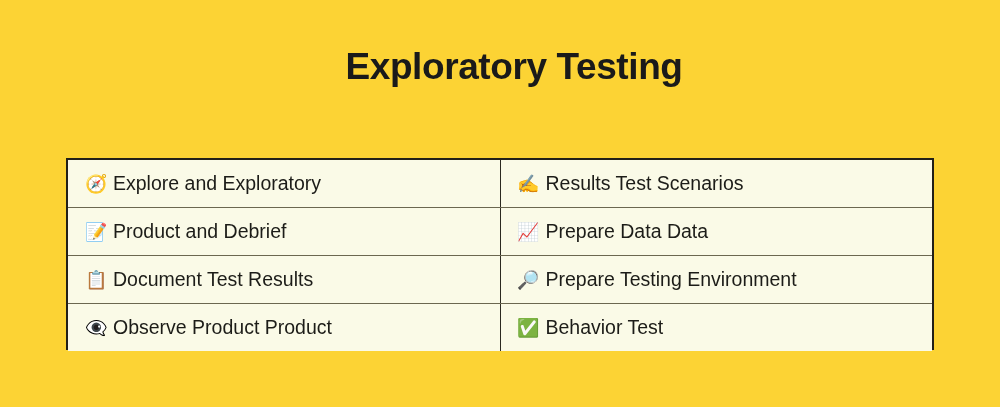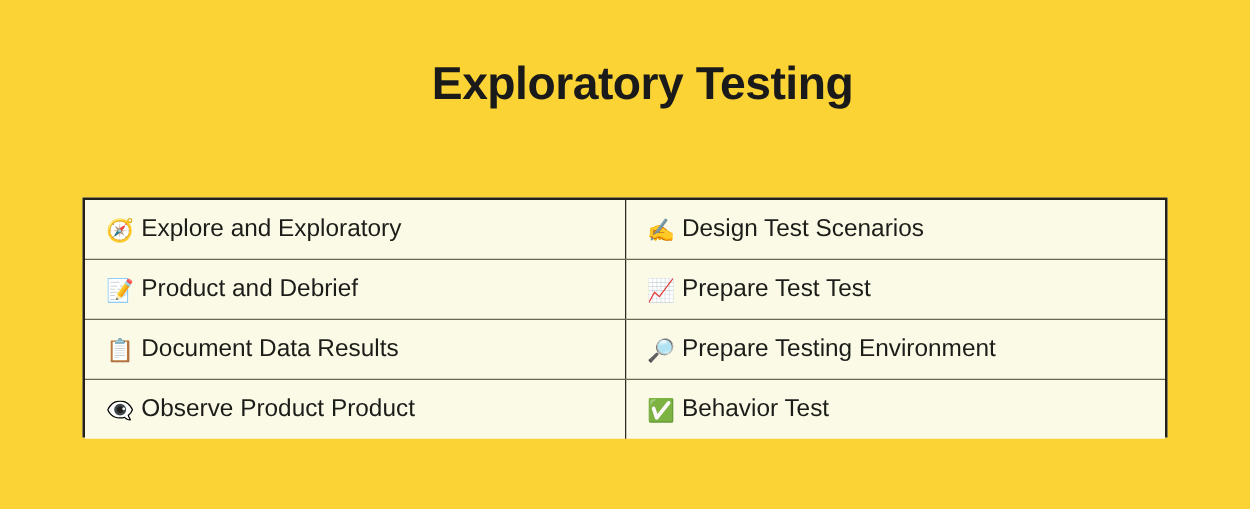--- a/index.html
+++ b/index.html
@@ -96,43 +96,43 @@
         <tr>
           <td>
             <span class="cell-inner">
               <span class="cell-icon">🧭</span>
               <span class="cell-label">Explore and Exploratory</span>
             </span>
           </td>
           <td>
             <span class="cell-inner">
               <span class="cell-icon">✍️</span>
-              <span class="cell-label">Design Test Scenarios</span>
+              <span class="cell-label">Results Test Scenarios</span>
             </span>
           </td>
         </tr>
         <tr>
           <td>
             <span class="cell-inner">
               <span class="cell-icon">📝</span>
               <span class="cell-label">Product and Debrief</span>
             </span>
           </td>
           <td>
             <span class="cell-inner">
               <span class="cell-icon">📈</span>
-              <span class="cell-label">Prepare Test Test</span>
+              <span class="cell-label">Prepare Data Data</span>
             </span>
           </td>
         </tr>
         <tr>
           <td>
             <span class="cell-inner">
               <span class="cell-icon">📋</span>
-              <span class="cell-label">Document Data Results</span>
+              <span class="cell-label">Document Test Results</span>
             </span>
           </td>
           <td>
             <span class="cell-inner">
               <span class="cell-icon">🔎</span>
               <span class="cell-label">Prepare Testing Environment</span>
             </span>
           </td>
         </tr>
         <tr>

